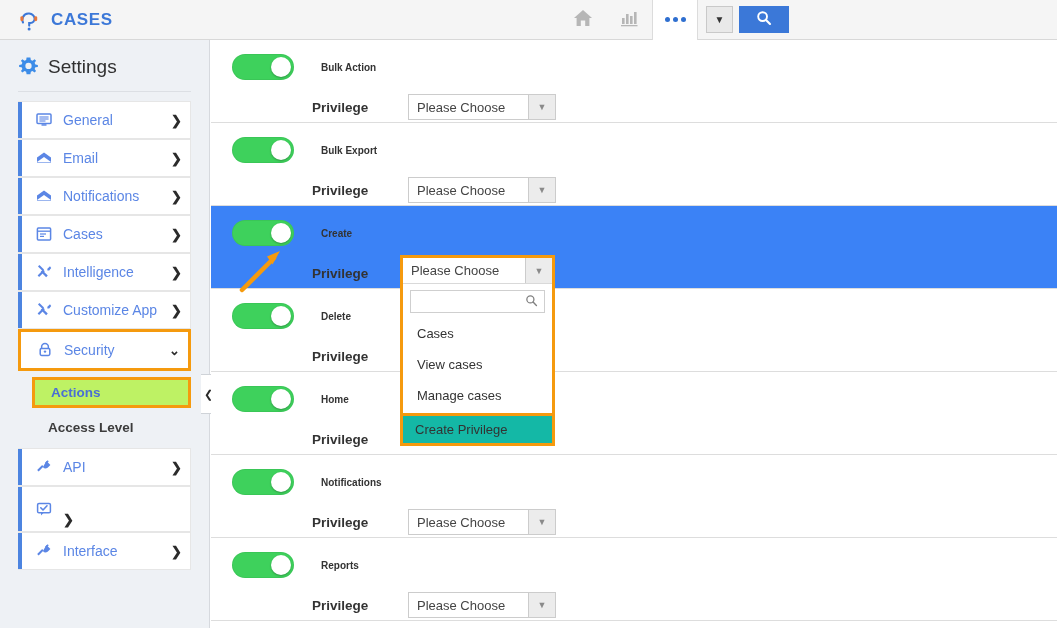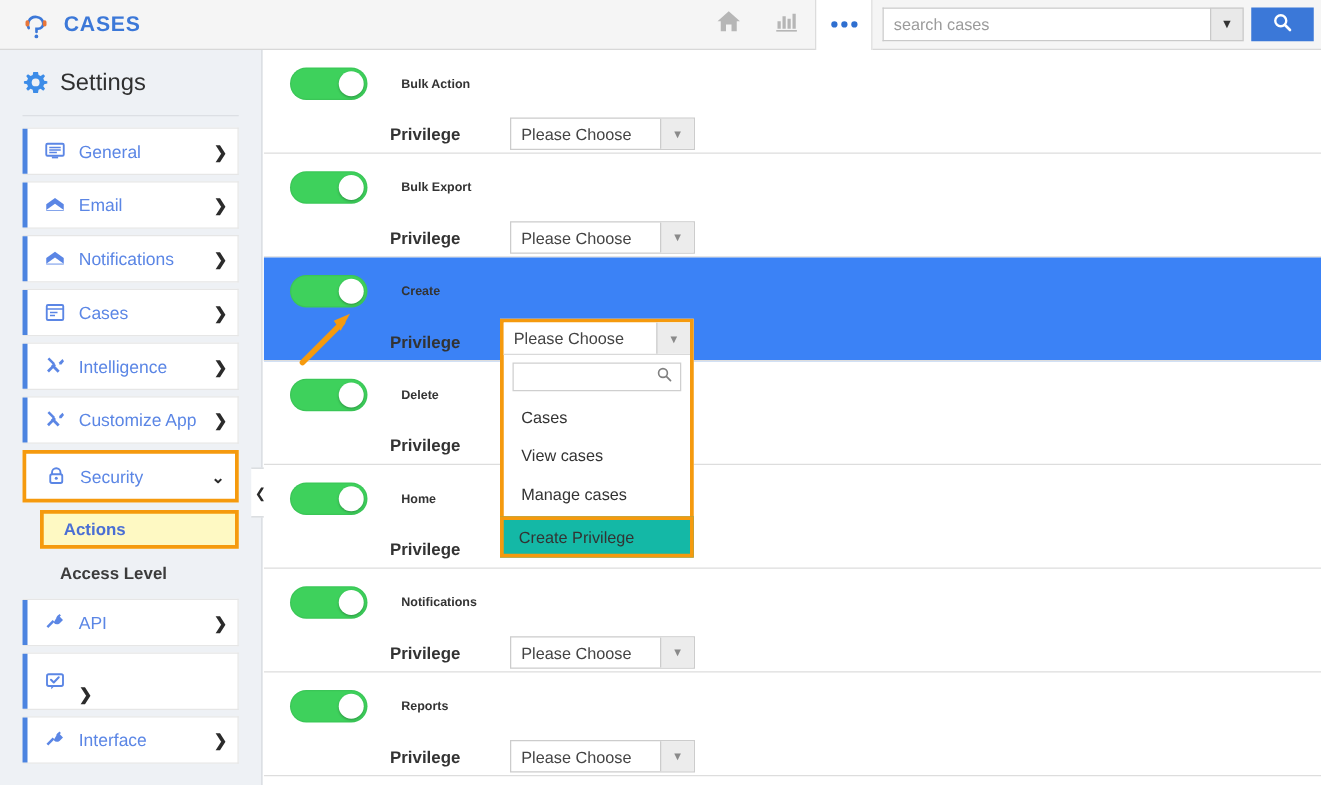--- a/index.html
+++ b/index.html
@@ -55,38 +55,38 @@
   }
   .settings-head {
     display: flex; gap: 9px;
     padding: 16px 0 10px 18px;
   }
   .settings-title { font-size: 19px; color: #303030; }
   .head-rule { margin: 0 18px; border-top: 1px solid #dcdfe4; }
 
   .nav { padding: 9px 18px 0 18px; }
   .nav-item {
-    position: relative; background: #fff; height: 38px; margin-bottom: 5px;
+    position: relative; background: #fff; height: 38px; 
     display: flex; align-items: center; padding-left: 16px; padding-right: 8px;
     border: 1px solid #e6e6e6; border-left: none;
   }
   .nav-item .accent {
     position: absolute; left: 0; top: 0; width: 4px; height: 100%; background: #4c84e0;
   }
   .nav-icon { width: 20px; display:flex; align-items:center; justify-content:center; margin-right: 9px; }
   .nav-label { color: #5b86e5; font-size: 14px; flex: 1; }
   .nav-chev { color: #2b2b2b; font-weight: bold; font-size: 13px; }
 
   
   .nav-item.security {
     border: 3px solid #f59a0e; border-left: 3px solid #f59a0e;
     height: 42px; background: #fff; margin-bottom: 6px; padding-left: 14px;
   }
   .sub-actions {
-    border: 3px solid #f59a0e; background: #fef9c3; height: 31px; margin: 0 0 6px 14px;
+    border: 3px solid #f59a0e; background: #bef264; height: 31px; margin: 0 0 6px 14px;
     display: flex; align-items: center; padding-left: 16px;
   }
   .sub-actions span { color: #4a6fd4; font-weight: bold; font-size: 13.5px; }
   .sub-access {
     height: 26px; display: flex; align-items: center; padding-left: 30px;
     color: #3c3c3c; font-weight: bold; font-size: 13.5px; margin-bottom: 8px;
   }
 
   
   .collapse-handle {
@@ -200,21 +200,20 @@
       <div class="tb-btn tb-sep">
         <span class="dots">
             <i></i>
             <i></i>
             <i></i>
           </span>
       </div>
     </div>
 
     <div class="searchwrap">
-      <input class="search-input" type="text" value="" placeholder="search cases" style="">
       <div class="search-caret">
         <span>▼</span>
       </div>
       <button class="search-go">
         <span>
           <svg width="16" height="16" viewBox="0 0 16 16">
             <circle cx="6.6" cy="6.6" r="4.4" fill="none" stroke="#fff" stroke-width="1.9"></circle>
             <line x1="10" y1="10" x2="14" y2="14" stroke="#fff" stroke-width="2.1" stroke-linecap="round"></line>
           </svg>
         </span>

